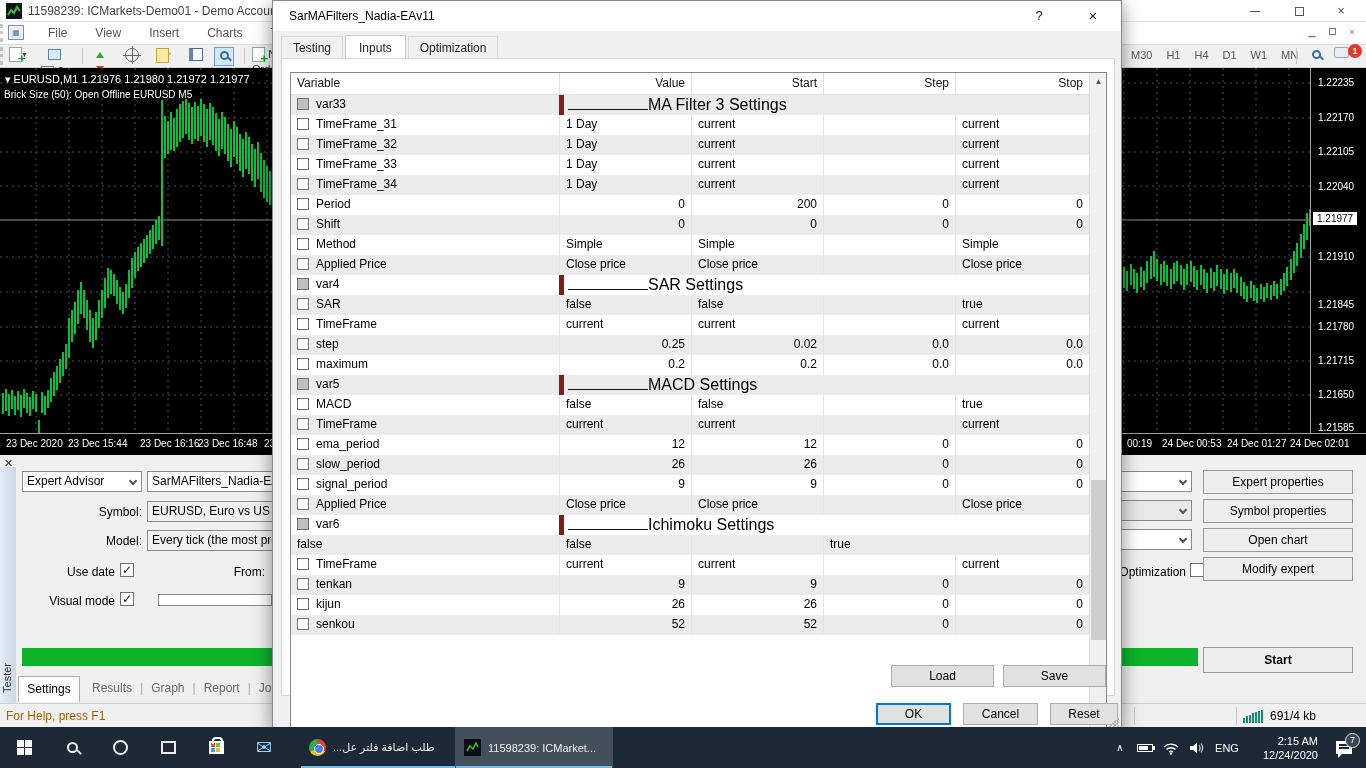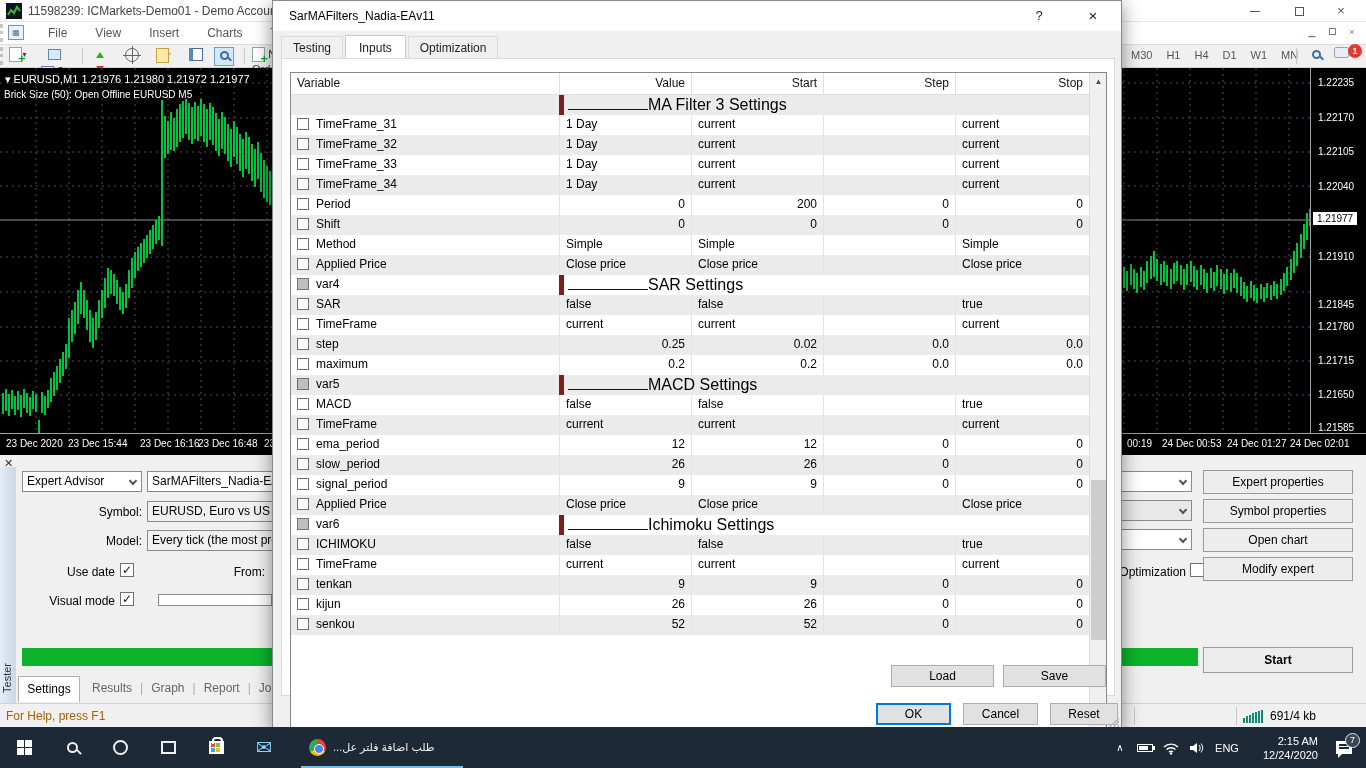--- a/index.html
+++ b/index.html
@@ -499,20 +499,21 @@
       <div id="dlg-table">
         <div id="thead">
           <span class="hc">Variable</span>
           <span class="hc r">Value</span>
           <span class="hc r">Start</span>
           <span class="hc r">Step</span>
           <span class="hc r">Stop</span>
         </div>
         <div id="rows-box">
             <div class="trow g">
+              <span class="c"><span class="cb sepcb"></span><span>var33</span></span>
               <span class="merged"><span class="useg"></span><span>MA Filter 3 Settings</span></span>
             </div>
             <div class="trow w">
               <span class="c"><span class="cb"></span><span>TimeFrame_31</span></span>
               <span class="c txt">1 Day</span>
               <span class="c txt">current</span>
               <span class="c txt"></span>
               <span class="c txt">current</span>
             </div>
             <div class="trow g">
@@ -640,21 +641,20 @@
               <span class="c txt">Close price</span>
               <span class="c txt">Close price</span>
               <span class="c txt"></span>
               <span class="c txt">Close price</span>
             </div>
             <div class="trow w">
               <span class="c"><span class="cb sepcb"></span><span>var6</span></span>
               <span class="merged"><span class="useg"></span><span>Ichimoku Settings</span></span>
             </div>
             <div class="trow g">
-              <span class="c"><span class="cb"></span><span>ICHIMOKU</span></span>
               <span class="c txt">false</span>
               <span class="c txt">false</span>
               <span class="c txt"></span>
               <span class="c txt">true</span>
             </div>
             <div class="trow w">
               <span class="c"><span class="cb"></span><span>TimeFrame</span></span>
               <span class="c txt">current</span>
               <span class="c txt">current</span>
               <span class="c txt"></span>
@@ -722,20 +722,28 @@
           <i></i>
           <i></i>
         </span>
       </span>
     <span class="tkico" style="left:240px;">
         <span class="mailg">✉</span>
       </span>
     <div class="tk-app tk-underline" style="left:300px;width:164px;">
       <span class="chrome"></span>
       <span class="lbl" dir="rtl">طلب اضافة فلتر عل...</span>
+    </div>
+    <div class="tk-app tk-underline" id="tk-mt4" style="left:455px;width:158px;">
+      <span class="mt4sq">
+          <svg width="13" height="13">
+            <polyline points="1,10 4,5 7,8 10,2 12,6" fill="none" stroke="#3db53d" stroke-width="1.6"></polyline>
+          </svg>
+        </span>
+      <span class="lbl">11598239: ICMarket...</span>
     </div>
     <div id="tray">
       <span class="trayitem" id="tray-chevron">∧</span>
       <span class="trayitem" id="tray-batt">
           <span class="battb">
             <i></i>
           </span>
         </span>
       <span class="trayitem" id="tray-wifi">
         <svg width="18" height="14">

